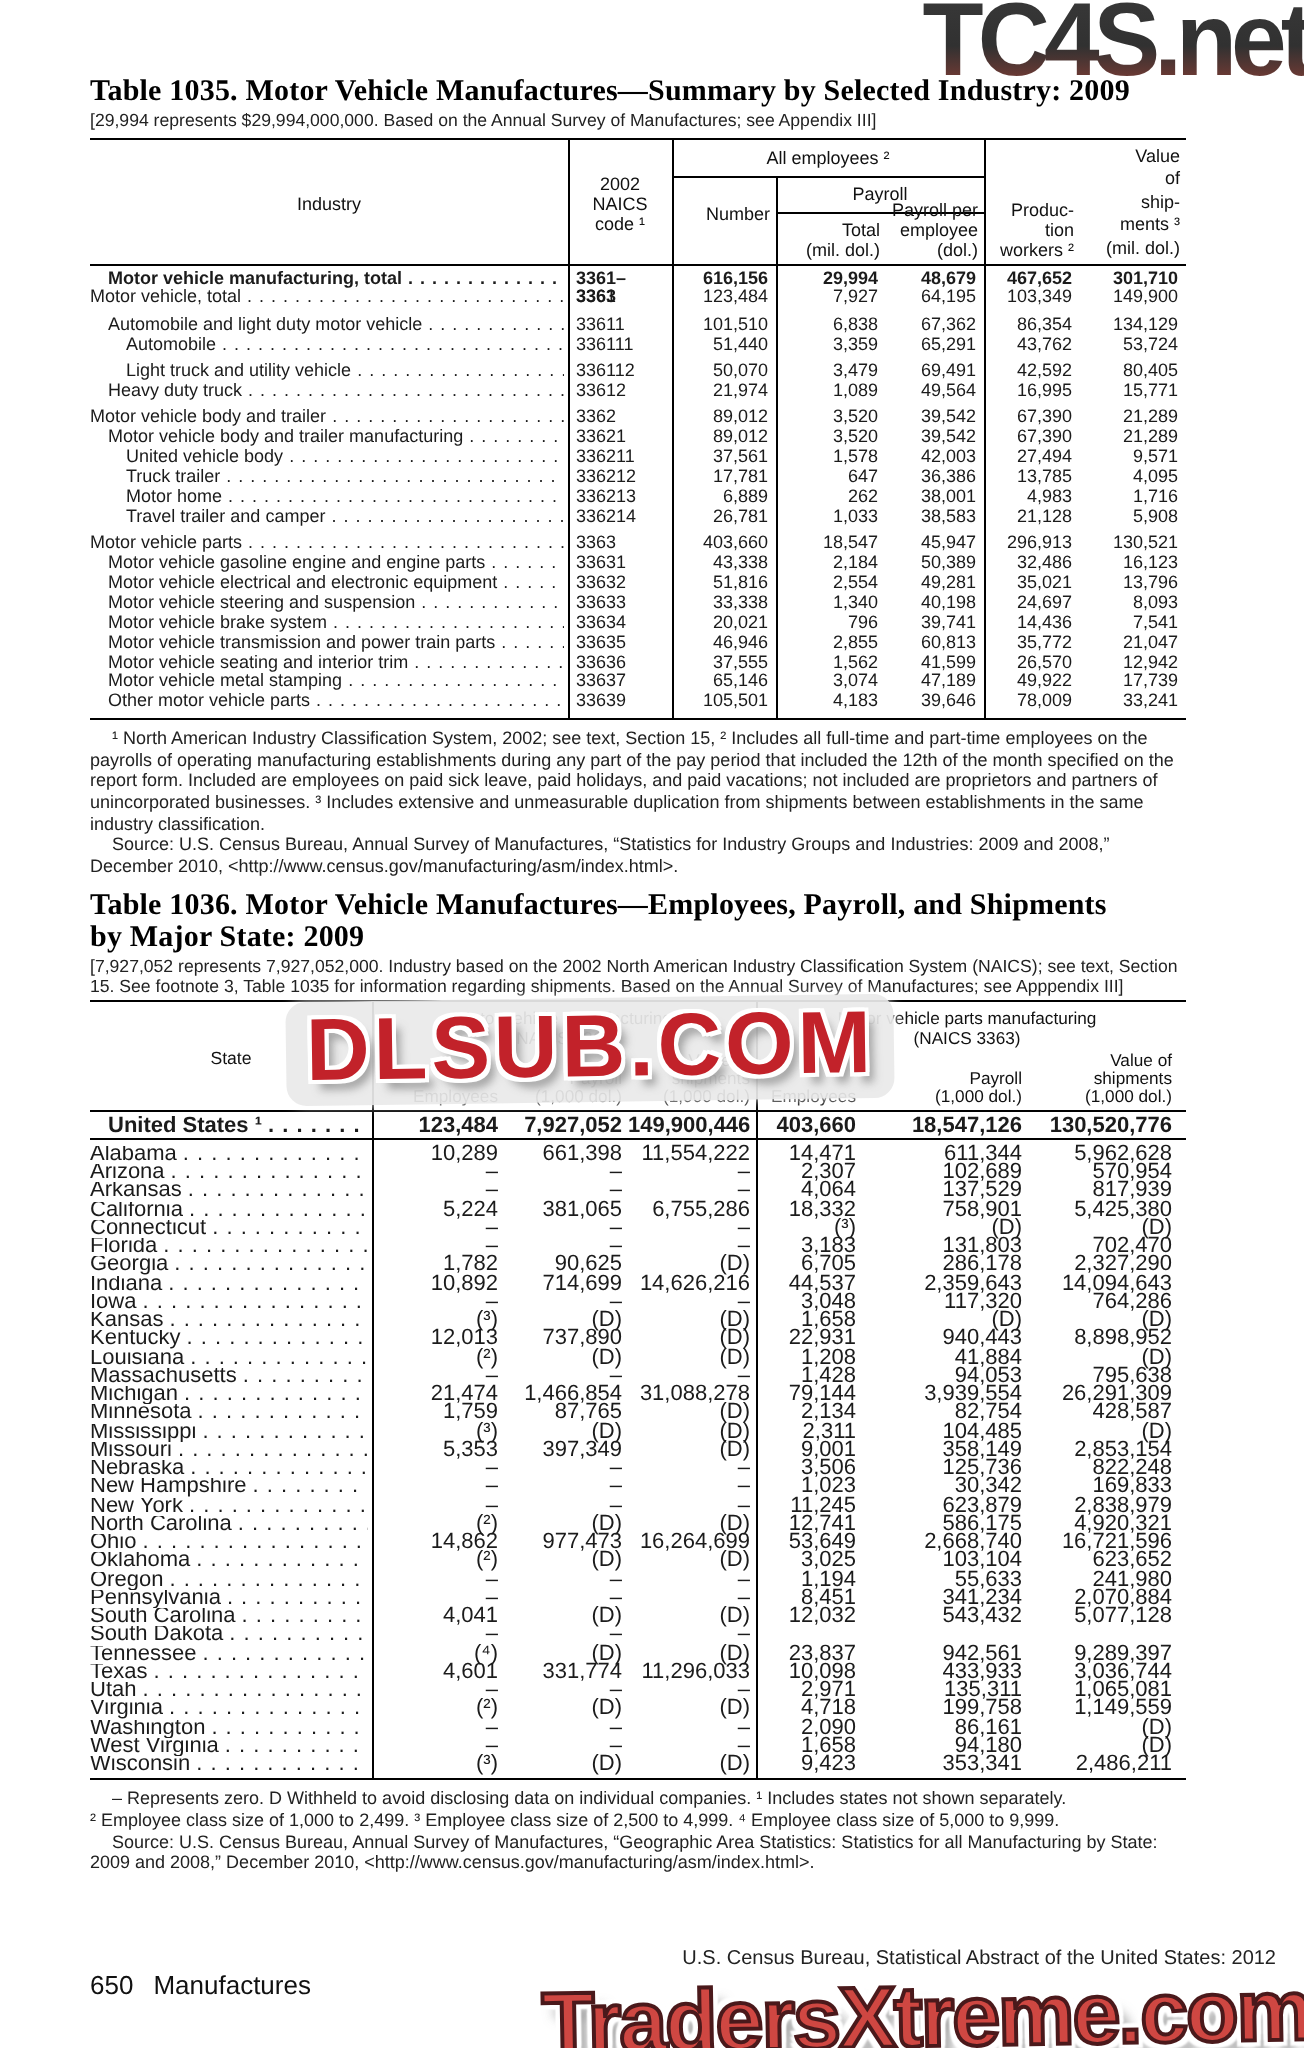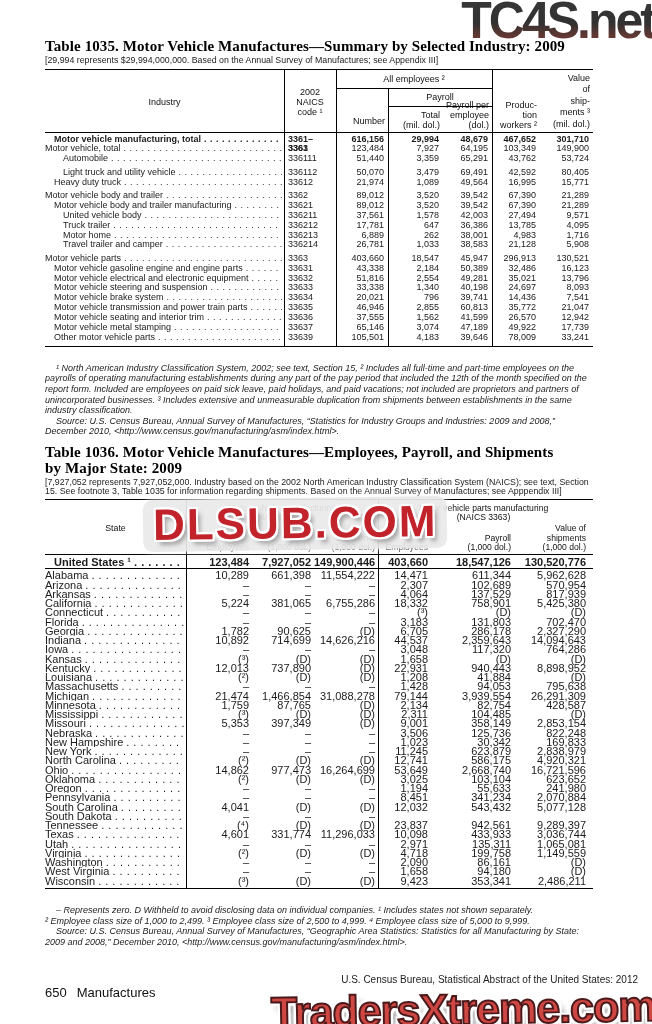--- a/index.html
+++ b/index.html
@@ -33,21 +33,21 @@
   .t35 .c{text-align:right;padding-right:4px;}
   .t35 .naics{text-align:left;padding-left:4px;}
 
   .lbl{display:flex;overflow:hidden;white-space:nowrap;}
   .lbl::after{content:". . . . . . . . . . . . . . . . . . . . . . . . . . . . . . . . . . . . . . . . . . . . . . . . . .";
     flex:1;overflow:hidden;margin:0 2px 0 3px;letter-spacing:.5px;}
   .i1 .lbl{padding-left:9px;}
   .i2 .lbl{padding-left:18px;}
 
   
-  .fns{margin-top:16px;font-size:9px;line-height:10.6px;color:#222;font-style:italic;}
+  .fns{margin-top:4px;font-size:9px;line-height:10.6px;color:#222;}
   .fns p{text-indent:11px;}
   .fn-line{font-size:9px;line-height:10.6px;color:#222;}
   .fn-line.ind{text-indent:11px;}
 
   
   .title2{margin-top:7px;}
   .h36{position:relative;height:56px;border-top:1.5px solid #000;border-bottom:1px solid #000;margin-top:2px;}
   .h36 .v1{left:141px}.h36 .v2{left:333px}
   .h36 .sub{bottom:2px;text-align:right;line-height:9.2px;font-size:8.6px;padding-right:3px;}
   .b36{position:relative;border-bottom:1.2px solid #000;padding-top:1px;padding-bottom:2px;}
@@ -101,21 +101,21 @@
         <div class="vl v3"></div>
         <div class="vl v4"></div>
         <div class="hl" style="left:291px;width:156px;top:18px;"></div>
         <div class="hl" style="left:343px;width:104px;top:36px;"></div>
         <div class="abs ctr" style="left:0;top:0;width:239px;height:64px;">Industry</div>
         <div class="abs ctr pre" style="left:239px;top:0;width:52px;height:64px;line-height:10px;">2002
 NAICS
 code ¹</div>
         <div class="abs ctr" style="left:291px;top:0;width:156px;height:18px;">All employees ²</div>
         <div class="abs ctr" style="left:343px;top:18px;width:104px;height:18px;">Payroll</div>
-        <div class="abs rgt" style="left:291px;bottom:6px;width:52px;">Number</div>
+        <div class="abs rgt" style="left:291px;bottom:20px;width:52px;">Number</div>
         <div class="abs rgt pre" style="left:343px;bottom:2px;width:55px;line-height:10px;">Total
 (mil. dol.)</div>
         <div class="abs rgt pre" style="left:398px;bottom:2px;width:49px;line-height:10px;">Payroll per
 employee
 (dol.)</div>
         <div class="abs rgt pre" style="left:447px;bottom:2px;width:48px;line-height:10px;">Produc-
 tion
 workers ²</div>
         <div class="abs rgt pre" style="left:495px;top:3px;width:53px;line-height:11.5px;">Value
 of
@@ -144,20 +144,31 @@
           <div class="row">
             <div class="lbl">
               <span>Motor vehicle, total</span>
             </div>
             <div class="c naics">3361</div>
             <div class="c">123,484</div>
             <div class="c">7,927</div>
             <div class="c">64,195</div>
             <div class="c">103,349</div>
             <div class="c">149,900</div>
+          </div>
+          <div class="row i1 g">
+            <div class="lbl">
+              <span>Automobile and light duty motor vehicle</span>
+            </div>
+            <div class="c naics">33611</div>
+            <div class="c">101,510</div>
+            <div class="c">6,838</div>
+            <div class="c">67,362</div>
+            <div class="c">86,354</div>
+            <div class="c">134,129</div>
           </div>
           <div class="row i2">
             <div class="lbl">
               <span>Automobile</span>
             </div>
             <div class="c naics">336111</div>
             <div class="c">51,440</div>
             <div class="c">3,359</div>
             <div class="c">65,291</div>
             <div class="c">43,762</div>

